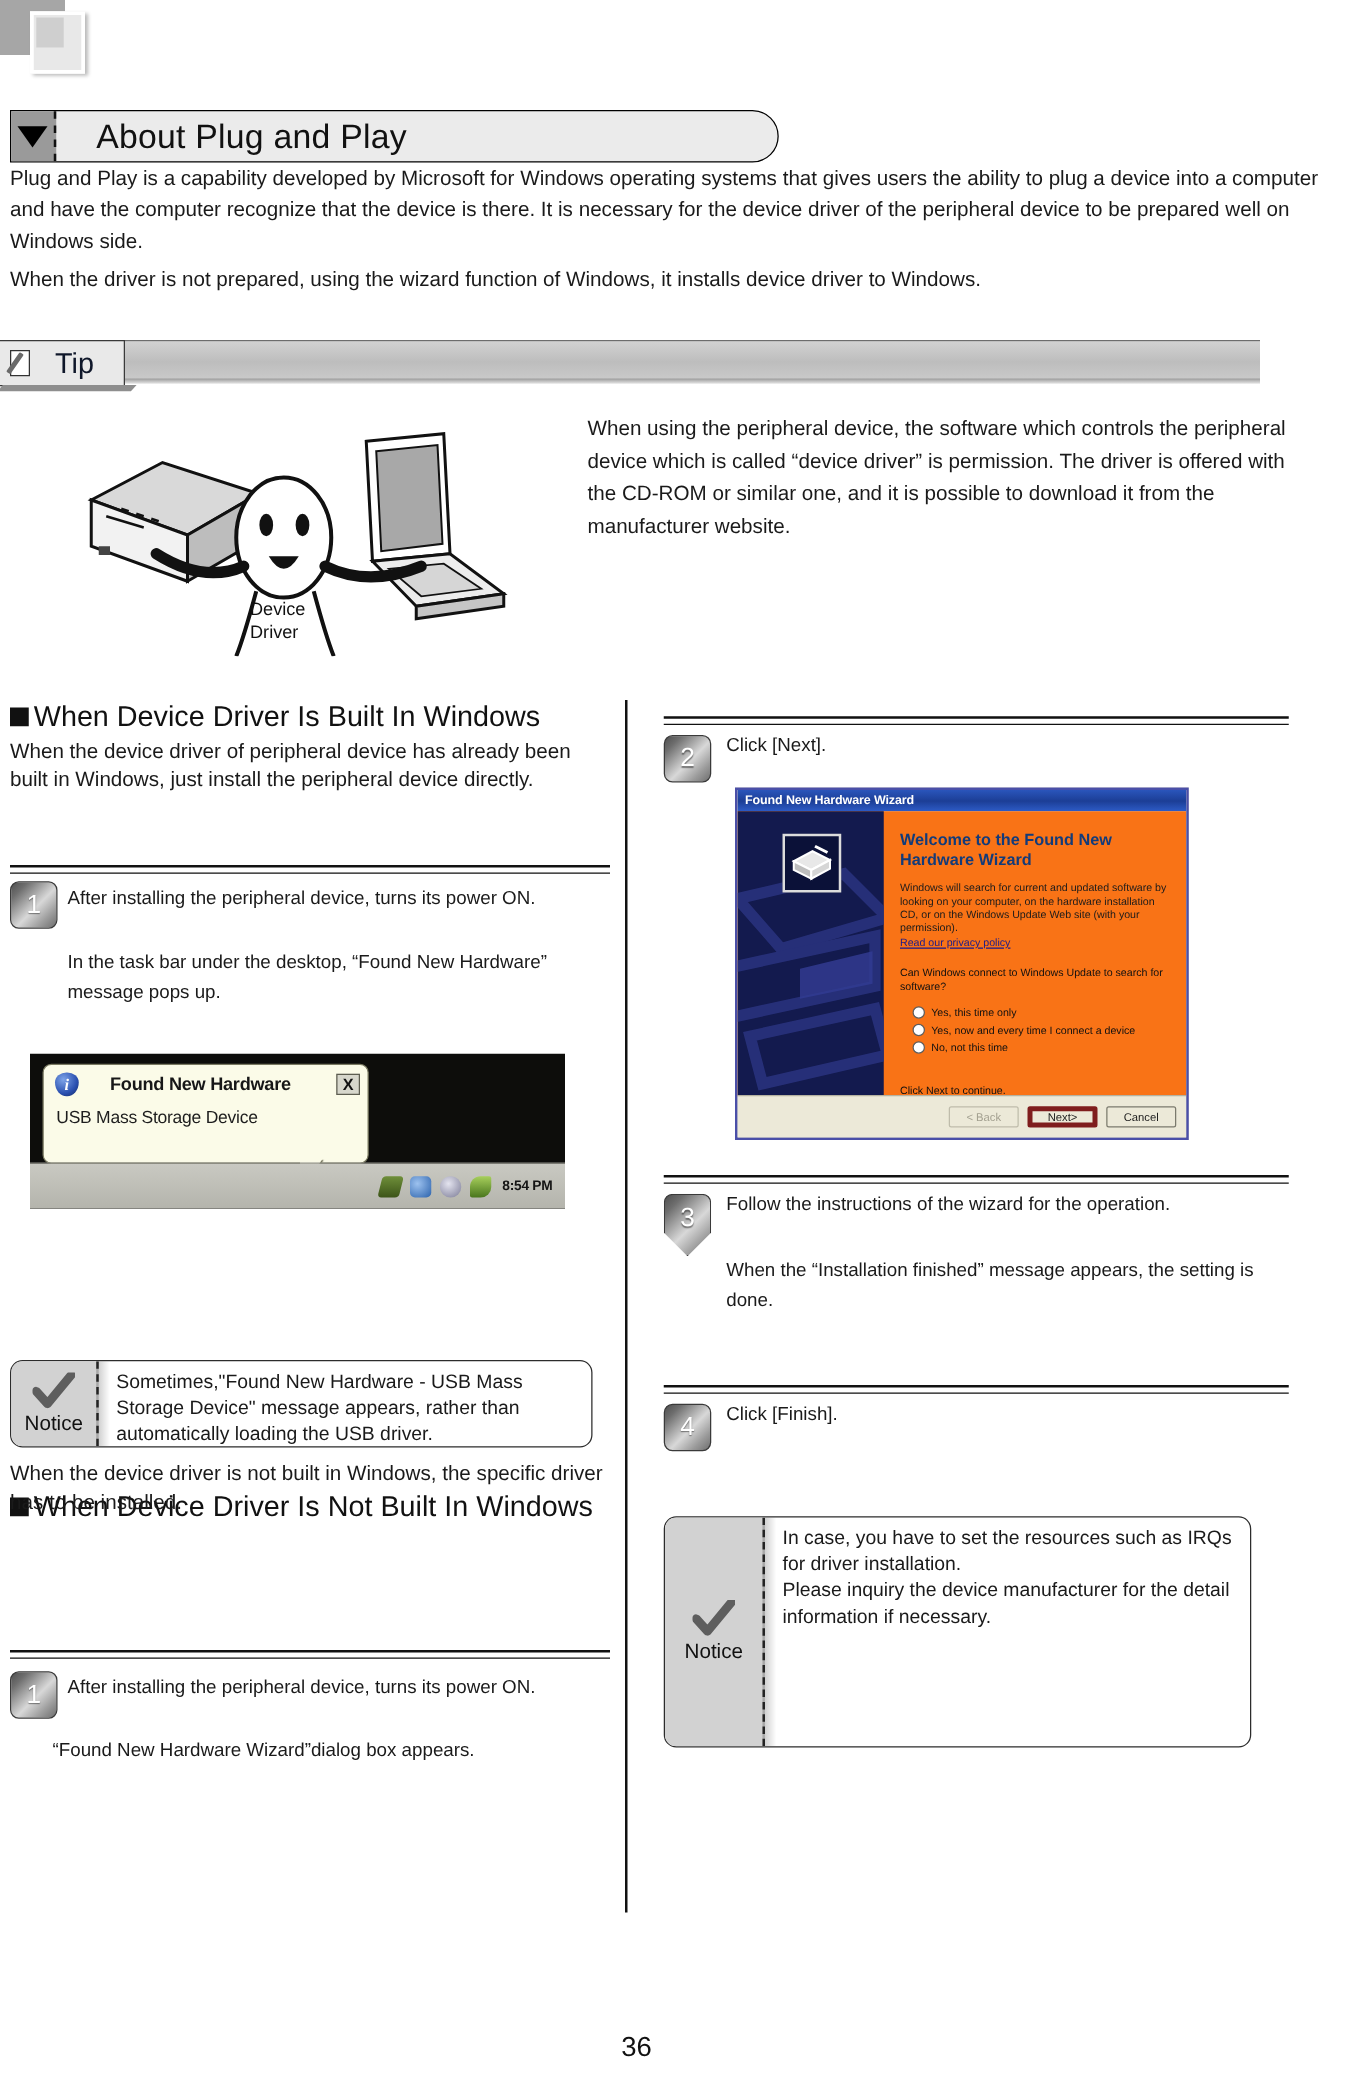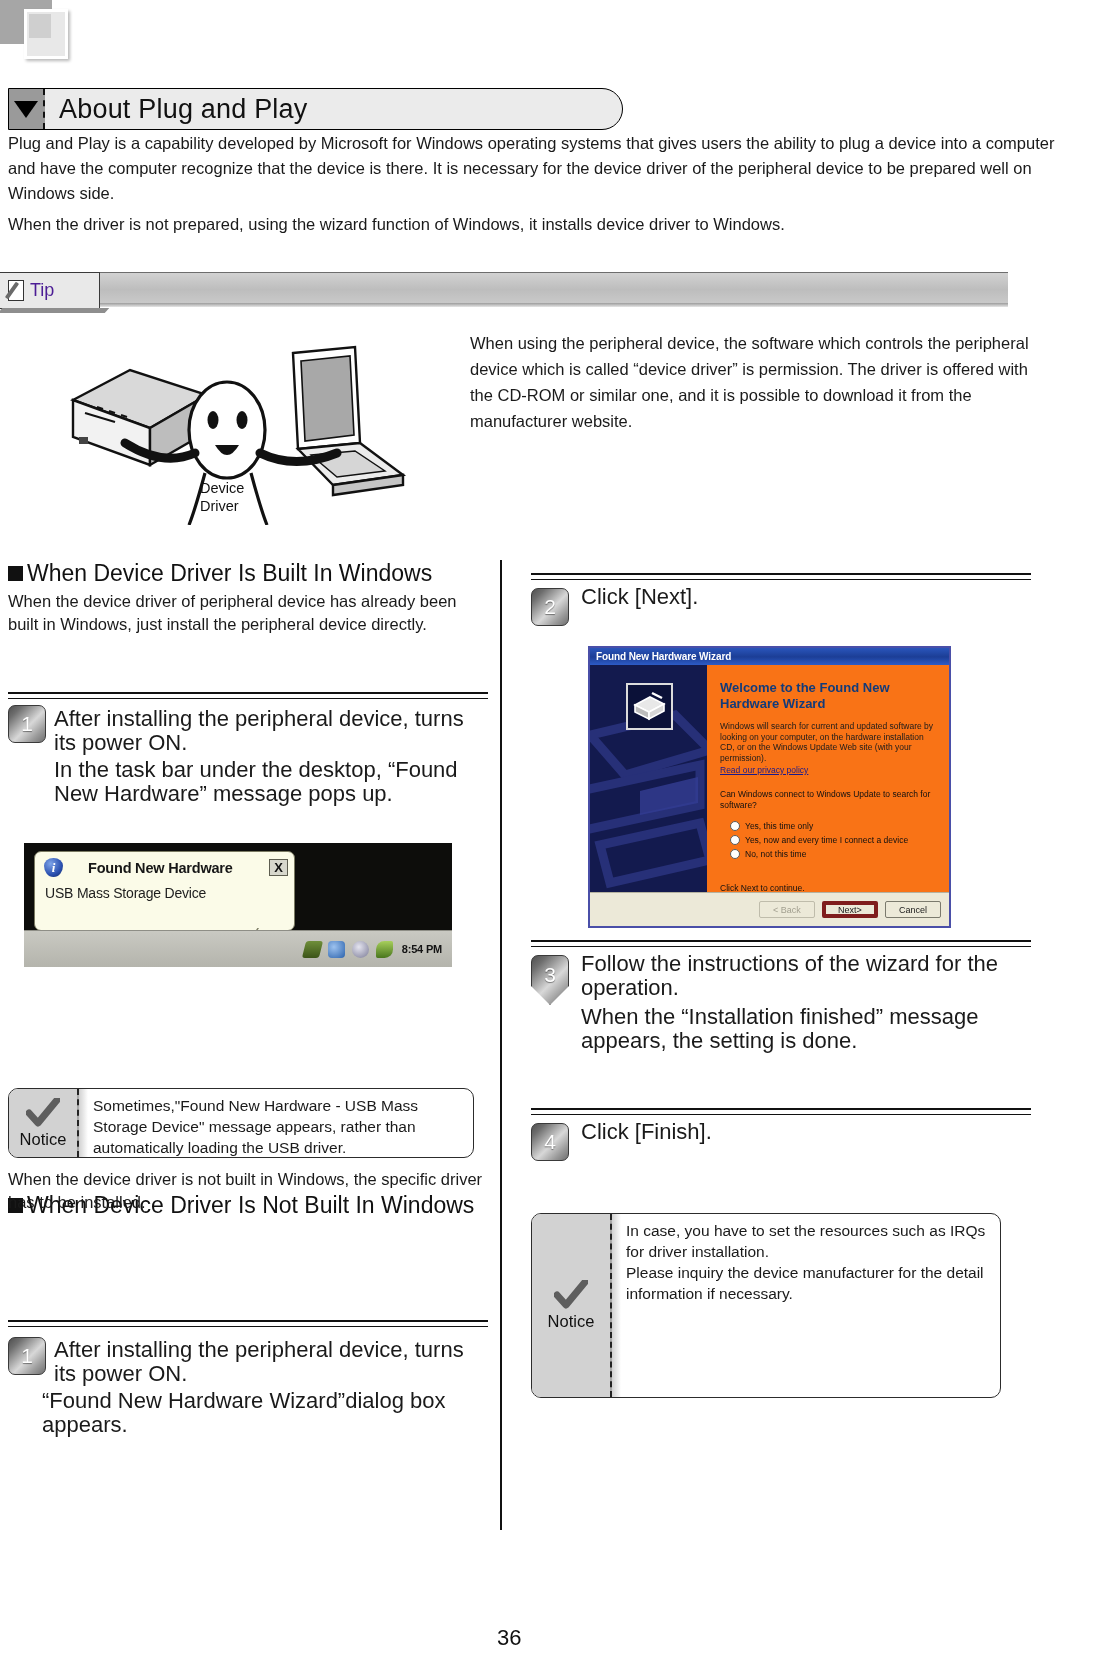--- a/index.html
+++ b/index.html
@@ -74,21 +74,21 @@
     flex: 0 0 auto;
   }
   .title-arrow {
     width: 0; height: 0;
     border-left: 12px solid transparent;
     border-right: 12px solid transparent;
     border-top: 17px solid #000;
   }
   .title-text {
     font-size: 27px;
-    padding-left: 14px;
+    padding-left: 32px;
     letter-spacing: 0.2px;
     color: #111;
   }
 
   
   .para {
     position: absolute;
     font-size: 16.5px;
     line-height: 25px;
     color: #1a1a1a;
@@ -153,23 +153,23 @@
   }
   .tip-icon-pen {
     position: absolute;
     left: 4px; top: 2px;
     width: 4px; height: 19px;
     background: #6a6a6a;
     transform: rotate(35deg);
     border-radius: 1px;
   }
   .tip-label {
-    font-size: 18px;
-    margin-left: 2px;
-    color: #4c1d95;
+    font-size: 23px;
+    margin-left: 16px;
+    color: #0f172a;
   }
 
   
   .tip-figure {
     position: absolute;
     left: 55px;
     top: 325px;
     width: 360px;
     height: 200px;
   }
@@ -268,21 +268,21 @@
   }
   .badge.shield {
     border-radius: 7px 7px 0 0;
     height: 50px;
     clip-path: polygon(0 0, 100% 0, 100% 62%, 50% 100%, 0 62%);
     align-items: flex-start;
     padding-top: 7px;
   }
   .step-text {
     position: absolute;
-    font-size: 22px;
+    font-size: 15px;
     line-height: 24px;
     color: #1a1a1a;
   }
 
   
   .fnh-shot {
     position: absolute;
     left: 24px;
     top: 843px;
     width: 428px;
@@ -443,21 +443,20 @@
     position: absolute;
     left: 588px;
     top: 630px;
     width: 363px;
     height: 282px;
     box-sizing: border-box;
     border: 2px solid #4a4fa8;
     background: #e9e5d2;
     overflow: hidden;
     font-family: "Liberation Sans", sans-serif;
-    margin-top: 16px;
   }
   .wiz-title {
     height: 17px;
     background: linear-gradient(#2a55bb, #1c3e96 52%, #2d5bc6);
     color: #ffffff;
     font-size: 10px;
     font-weight: bold;
     display: flex;
     align-items: center;
     padding-left: 6px;

